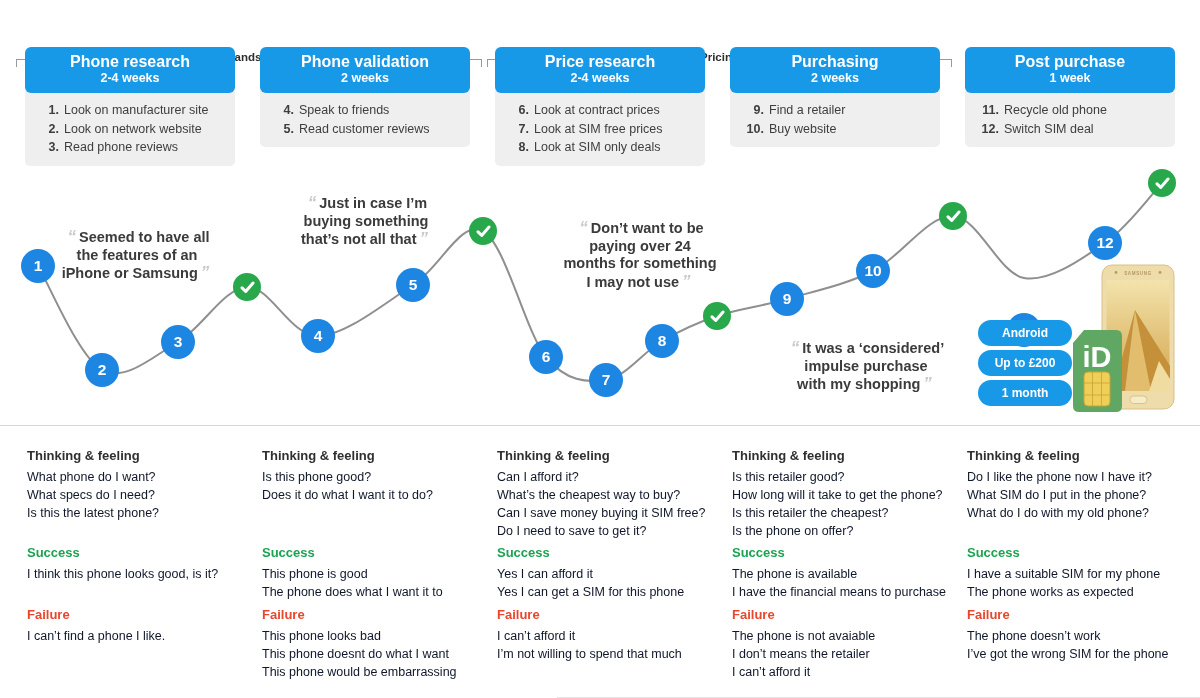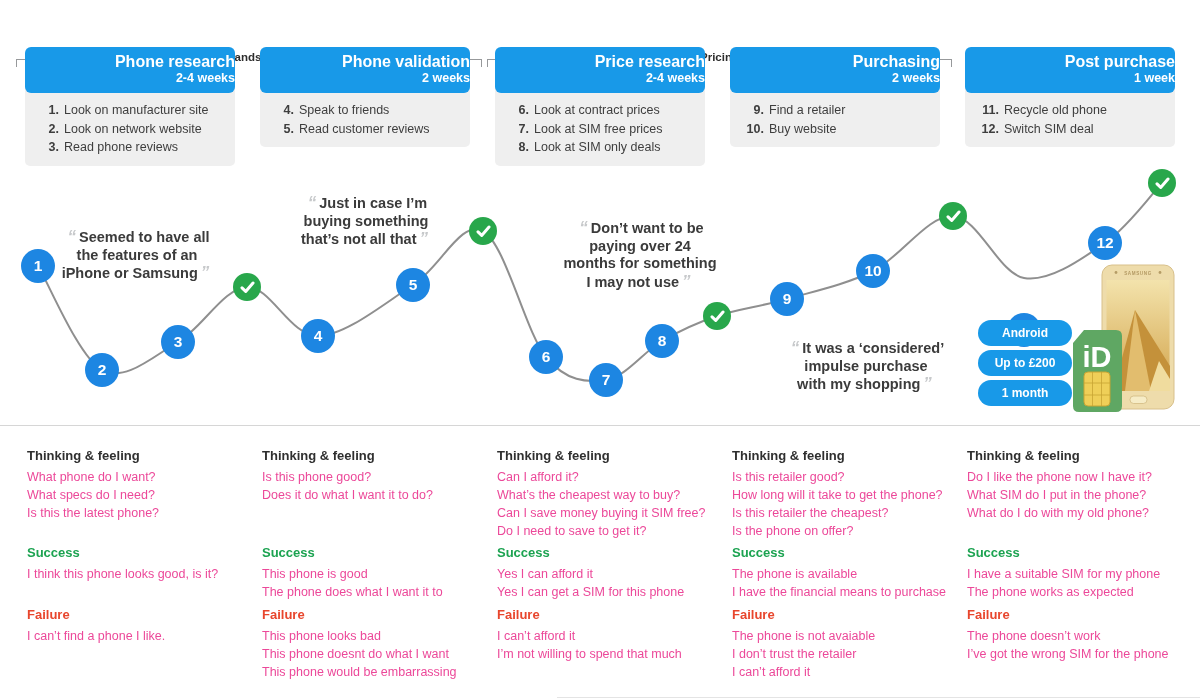--- a/index.html
+++ b/index.html
@@ -16,21 +16,21 @@
     position:absolute;top:-9px;left:50%;transform:translateX(-50%);
     background:#ffffff;padding:0 11px;font-size:11.5px;font-weight:bold;color:#2d2d2d;
     white-space:nowrap;
   }
   #bracket-handset{left:16px;width:464px;}
   #bracket-pricing{left:487px;width:463px;}
   
   #stages{position:absolute;top:47px;left:25px;display:flex;gap:25px;}
   .stage{width:210px;}
   .stage-header{
-    background:#1899e8;border-radius:6px;color:#fff;text-align:right;
+    background:#1899e8;border-radius:6px;color:#fff;text-align:center;
     padding:5px 0 7px;position:relative;z-index:2;
   }
   .stage-title{font-size:16px;font-weight:bold;line-height:19px;}
   .stage-duration{font-size:12.5px;font-weight:bold;line-height:15px;}
   .stage-body{
     background:#efefef;border-radius:0 0 5px 5px;margin-top:-5px;
     padding:13px 8px 9px 10px;position:relative;z-index:1;
   }
   .step{font-size:12.5px;color:#3e3e3e;line-height:18.5px;display:flex;white-space:nowrap;}
   .step-num{font-weight:bold;width:24px;text-align:right;margin-right:5px;flex:none;}
@@ -60,21 +60,21 @@
   
   #columns{position:absolute;top:440px;left:27px;display:flex;}
   .col{width:235px;position:relative;height:250px;}
   .sec{position:absolute;left:0;right:8px;}
   .sec-think{top:8px;}
   .sec-succ{top:105px;}
   .sec-fail{top:167px;}
   .sec-title{font-weight:bold;font-size:13px;color:#2f2f2f;margin-bottom:5px;white-space:nowrap;}
   .sec-title.success{color:#1ca351;}
   .sec-title.failure{color:#e8462d;}
-  .line{font-size:12.5px;color:#ec4899;line-height:18px;white-space:nowrap;}
+  .line{font-size:12.5px;color:#0f172a;line-height:18px;white-space:nowrap;}
   
   #phone-art{position:absolute;left:1071px;top:262px;}
 </style>
 </head>
 <body>
 
 <div class="bracket" id="bracket-handset">
   <span class="bracket-label">Handset</span>
 </div>
 <div class="bracket" id="bracket-pricing">
@@ -337,21 +337,21 @@
         <div class="line">Is the phone on offer?</div>
       </div>
       <div class="sec sec-succ">
         <div class="sec-title success">Success</div>
         <div class="line">The phone is available</div>
         <div class="line">I have the financial means to purchase</div>
       </div>
       <div class="sec sec-fail">
         <div class="sec-title failure">Failure</div>
         <div class="line">The phone is not avaiable</div>
-        <div class="line">I don’t trust the retailer</div>
+        <div class="line">I don’t means the retailer</div>
         <div class="line">I can’t afford it</div>
       </div>
     </div>
     <div class="col">
       <div class="sec sec-think">
         <div class="sec-title">Thinking &amp; feeling</div>
         <div class="line">Do I like the phone now I have it?</div>
         <div class="line">What SIM do I put in the phone?</div>
         <div class="line">What do I do with my old phone?</div>
       </div>

